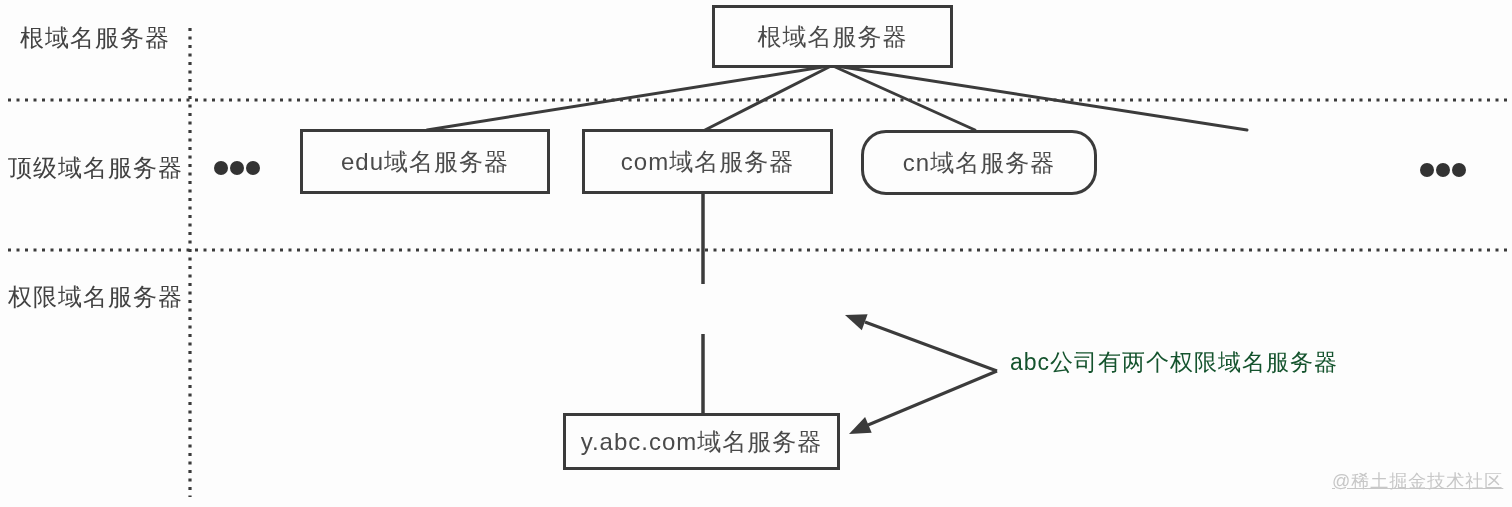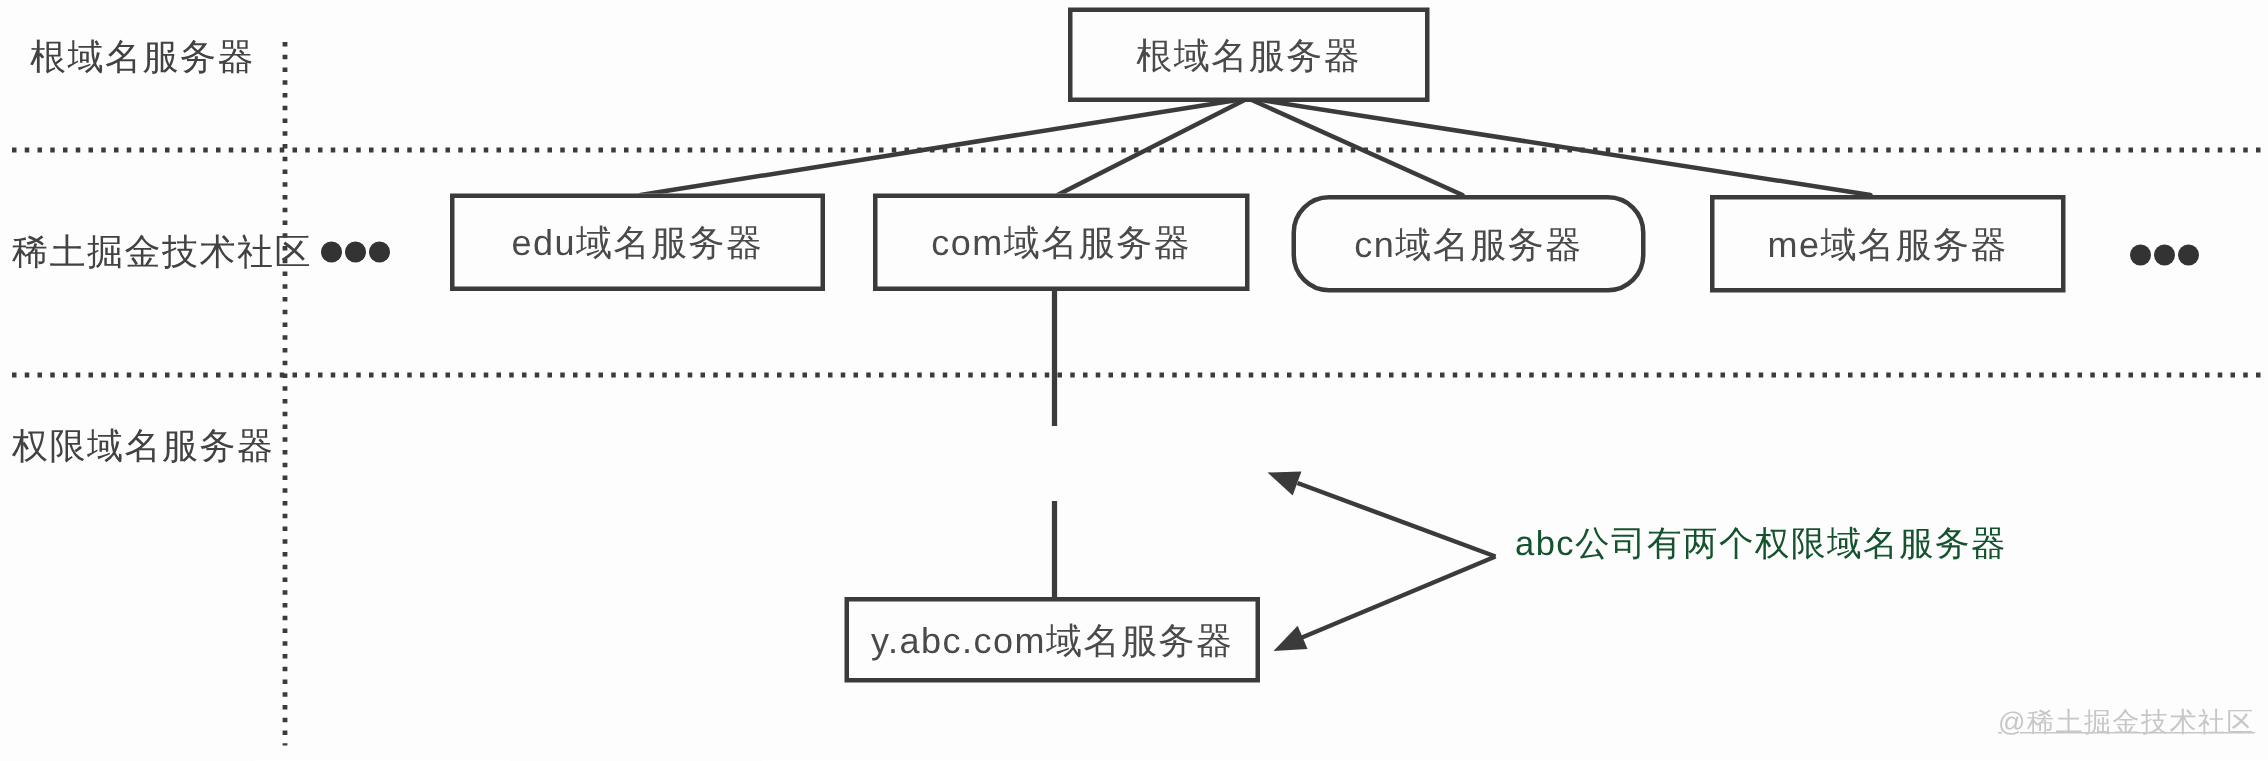--- a/index.html
+++ b/index.html
@@ -98,29 +98,28 @@
       <circle cx="253" cy="168" r="7"></circle>
     </g>
     <g fill="#333333">
       <circle cx="1427" cy="170" r="7"></circle>
       <circle cx="1443" cy="170" r="7"></circle>
       <circle cx="1459" cy="170" r="7"></circle>
     </g>
   </svg>
 
   <div class="rowlabel" style="left:20px; top:22px;">根域名服务器</div>
-  <div class="rowlabel" style="left:8px; top:152px;">稀土掘金技术社区</div>
+  <div class="rowlabel" style="left:8px; top:152px;">顶级域名服务器</div>
   <div class="rowlabel" style="left:8px; top:281px;">权限域名服务器</div>
 
   <div class="box" style="left:712px; top:5px; width:241px; height:63px;">根域名服务器</div>
 
   <div class="box" style="left:300px; top:129px; width:250px; height:65px;">edu域名服务器</div>
   <div class="box" style="left:582px; top:129px; width:251px; height:65px;">com域名服务器</div>
   <div class="box" style="left:861px; top:130px; width:236px; height:65px;border-radius:25px;">cn域名服务器</div>
-  <div class="box" style="left:1140px; top:130px; width:237px; height:65px;">me域名服务器</div>
 
-  <div class="box" style="left:563px; top:398px; width:277px; height:57px;">y.abc.com域名服务器</div>
+  <div class="box" style="left:563px; top:413px; width:277px; height:57px;">y.abc.com域名服务器</div>
 
   <div class="annotation">abc公司有两个权限域名服务器</div>
 
   <div class="watermark">@稀土掘金技术社区</div>
 
 </div>
 
 </body></html>

